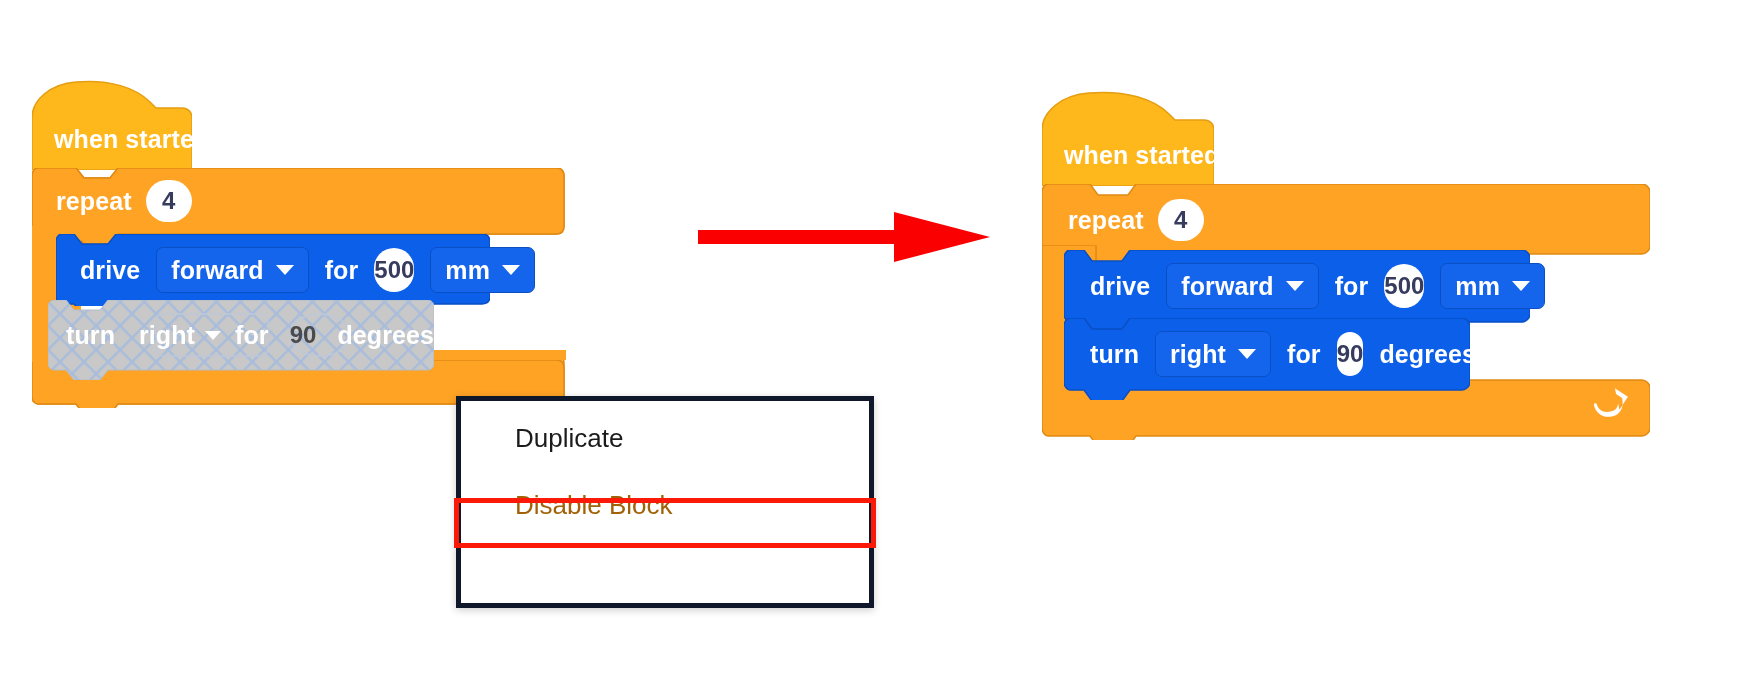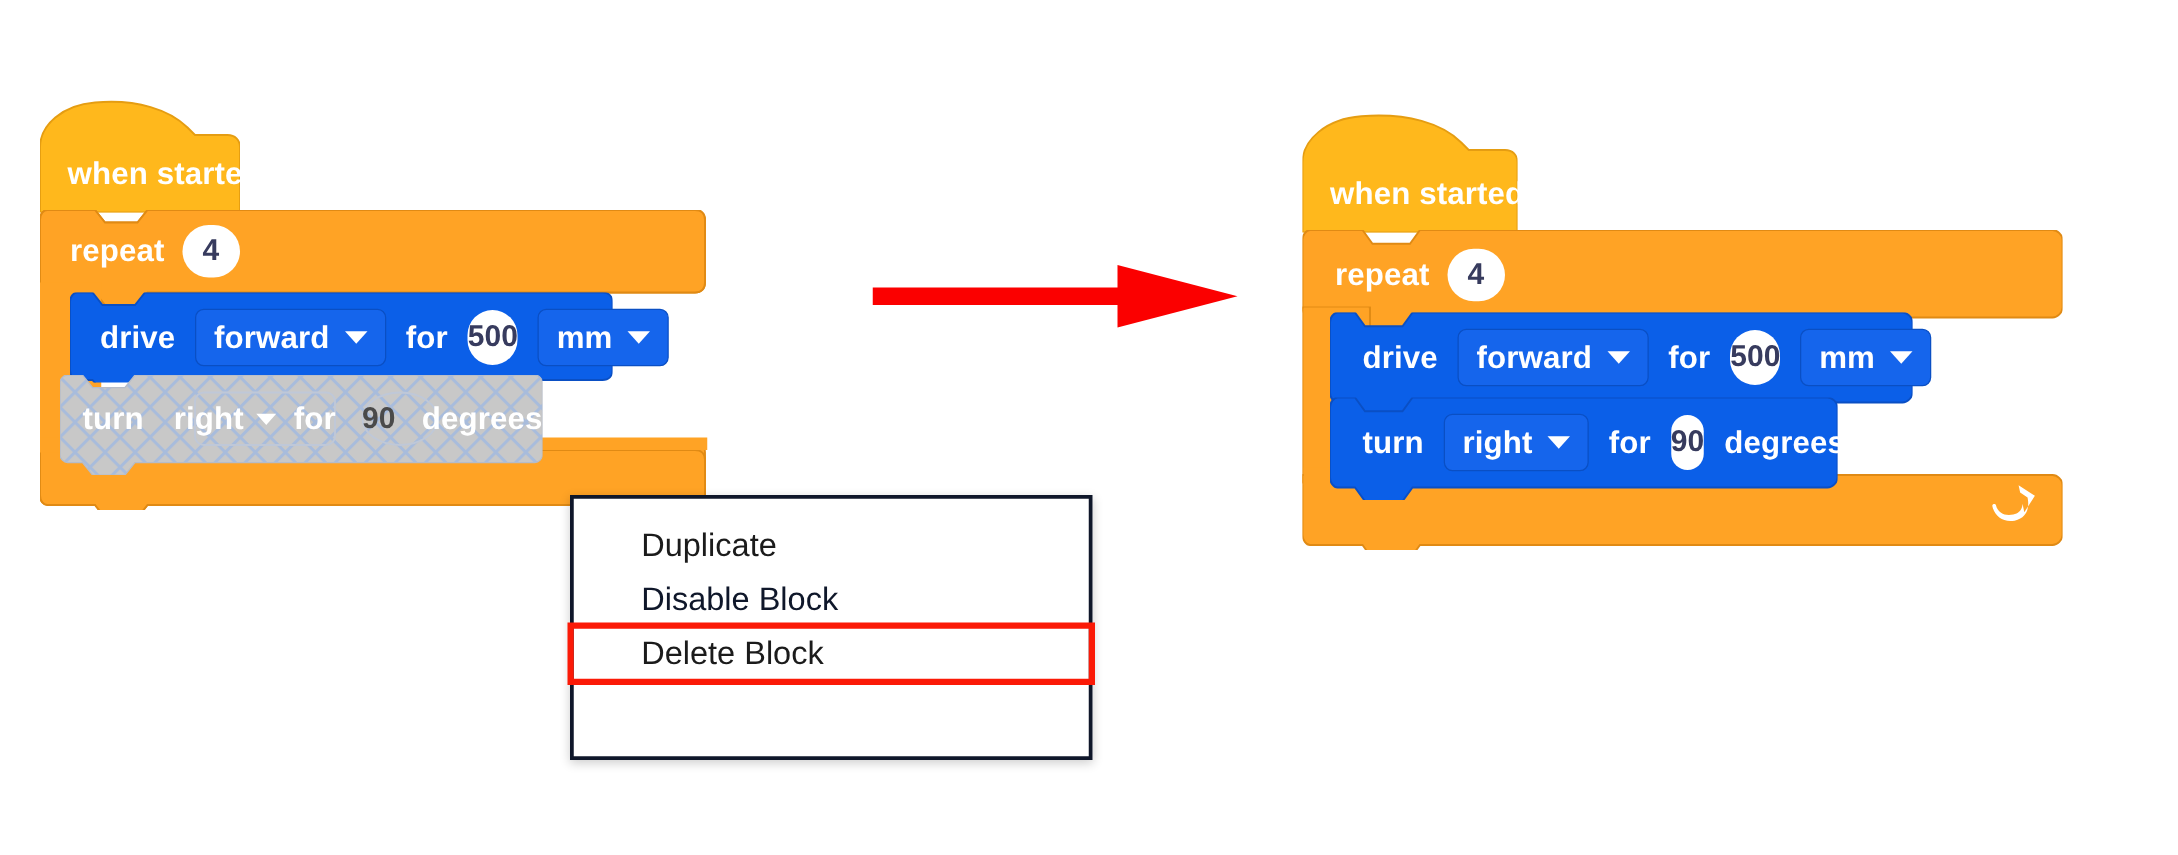--- a/index.html
+++ b/index.html
@@ -76,34 +76,34 @@
     width:0;height:0;
     border-left:9px solid transparent;
     border-right:9px solid transparent;
     border-top:10px solid #ffffff;
   }
 
   
   .ctxmenu{
     position:absolute;
     background:#ffffff;
-    border:3px solid #0f172a;
+    border:5px solid #0f172a;
     box-shadow:0 2px 8px rgba(0,0,0,.20);
     box-sizing:border-box;
   }
   .mi{
     height:43px;
     display:flex;align-items:center;
     padding-left:54px;
     font-size:26px;
     color:#1b1b1b;
     box-sizing:border-box;
     white-space:nowrap;
   }
-  .mi.disabled{color:#0f172a;}
+  .mi.disabled{color:#a16207;margin-top:24px;}
   .mi.highlight{
     background:#d3e3f1;
   }
   .hl-ring{
     position:absolute;
     border:5px solid #fb1a07;
     box-sizing:border-box;
     pointer-events:none;
   }
 
@@ -286,18 +286,17 @@
         <span class="oval n1" style="width:52px;height:44px;">90</span>
         <span class="btext">degrees</span>
       </div>
     </div>
 
   </div>
 
   <div class="ctxmenu" style="left:456px;top:396px;width:418px;height:212px;">
     <div class="mi" style="margin-top:16px;">Duplicate</div>
     <div class="mi disabled">Disable Block</div>
-    <div class="mi">Delete Block</div>
   </div>
 
   <div class="hl-ring" style="left:454px;top:498px;width:422px;height:50px;"></div>
 
 </div>
 
 </body></html>

